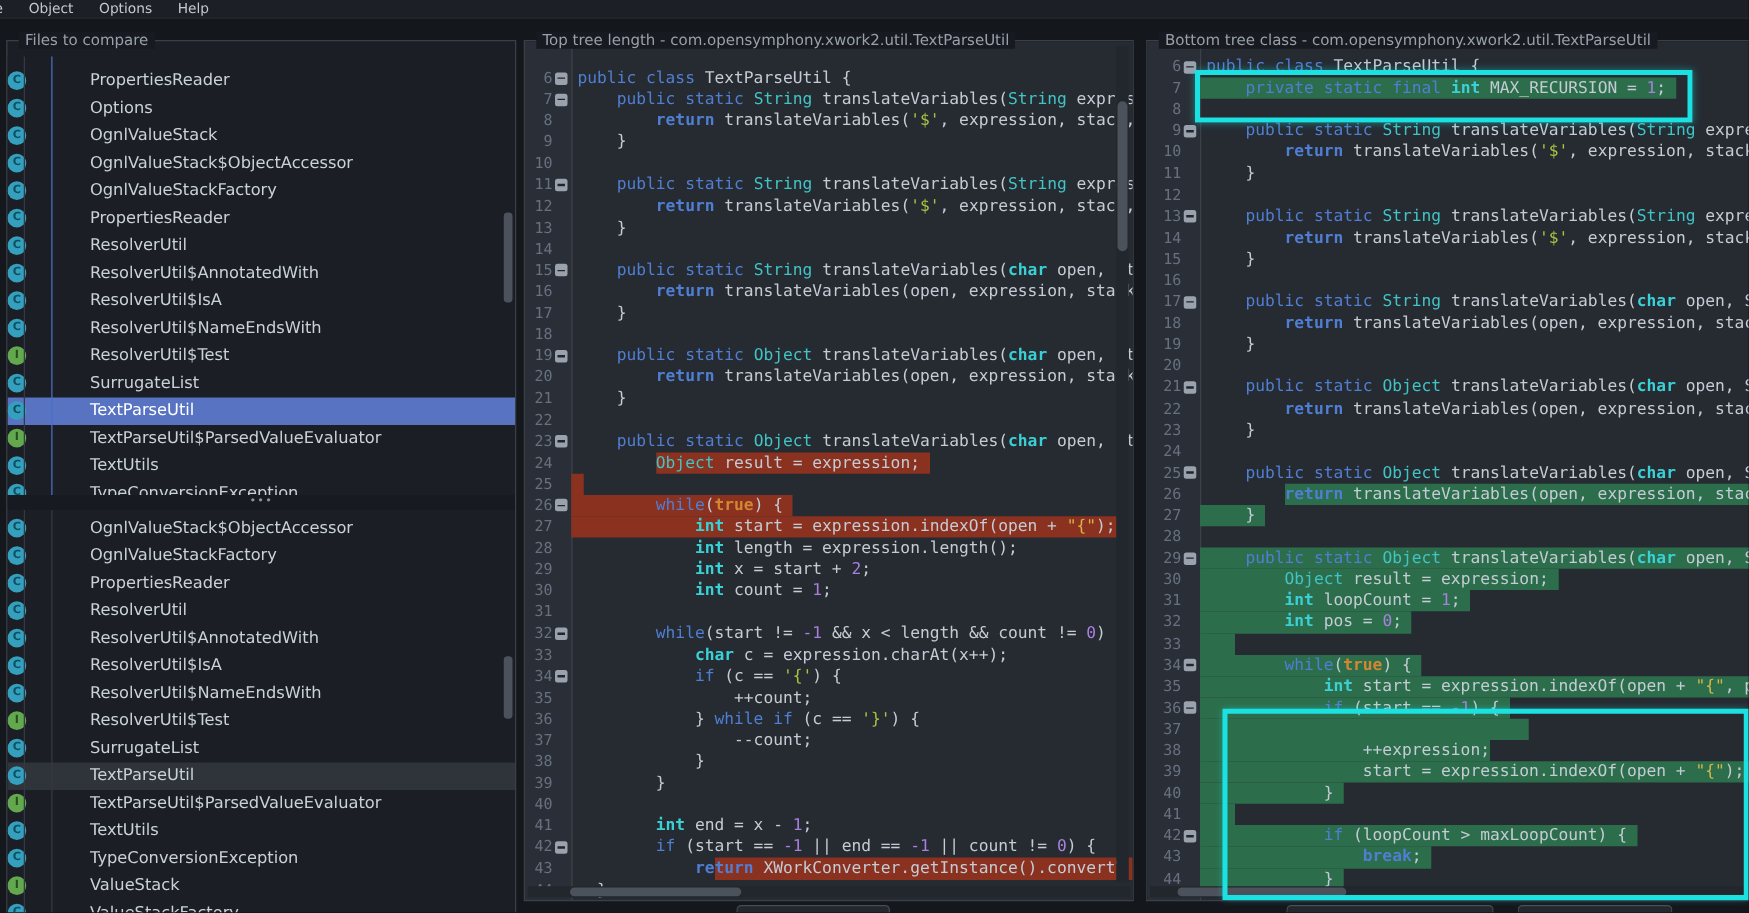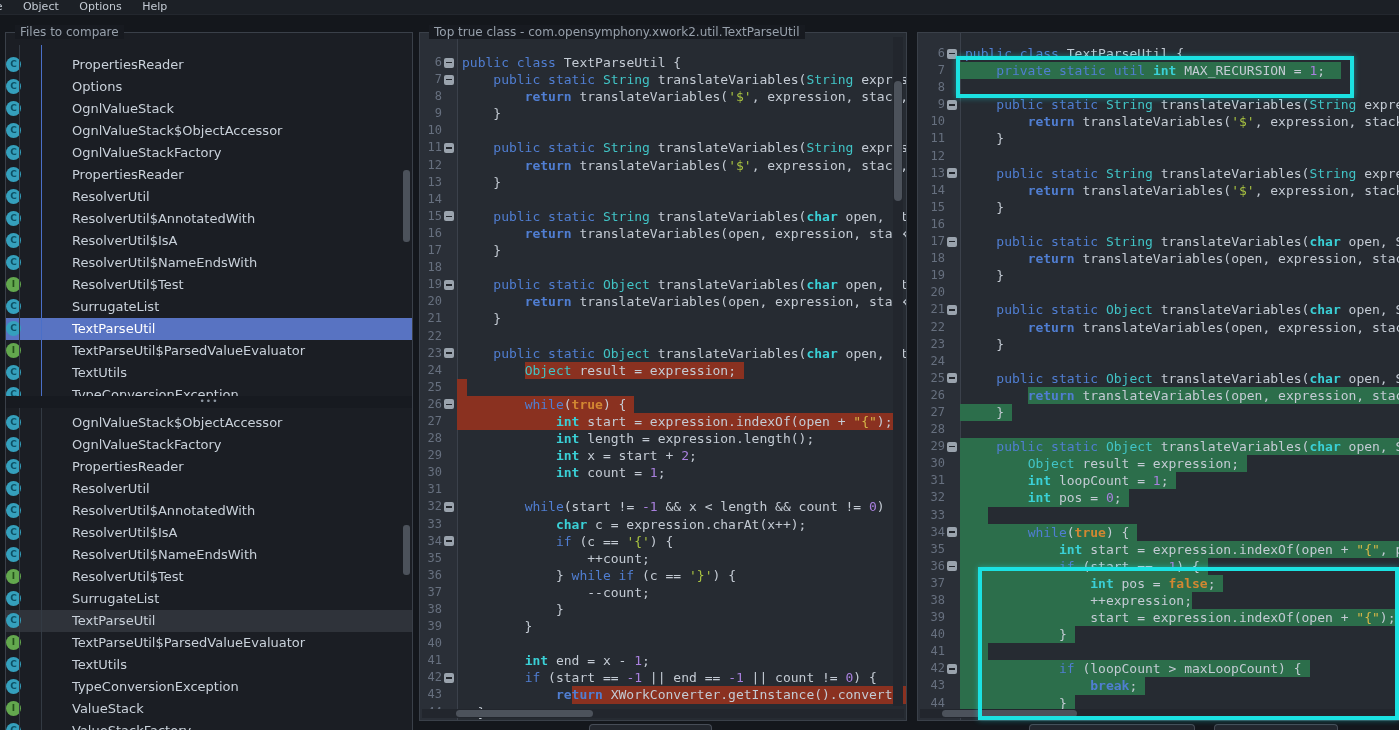--- a/index.html
+++ b/index.html
@@ -120,21 +120,21 @@
           <div class="tree-row"><span class="tree-icon cls">C</span><span>ValueStackFactory</span></div>
           <div class="guide" style="left: 13px; background: rgb(51, 58, 67);"></div>
           <div class="guide" style="left: 35px; background: rgb(51, 58, 67);"></div>
         </div>
       <div class="tree-thumb" style="right:2px;top:137px;height:72px;"></div>
       <div class="tree-thumb" style="right:2px;top:492px;height:50px;"></div>
     </div>
   </div>
 
   <div class="panel" style="left:419px;top:32px;width:486px;height:687px;">
-    <span class="panel-title">Top true class - com.opensymphony.xwork2.util.TextParseUtil</span>
+    <span class="panel-title">Top tree length - com.opensymphony.xwork2.util.TextParseUtil</span>
     <div class="viewport">
       <div class="editor-bg"></div>
       <div class="gutter-bg" style="width:37px;"></div>
       <div class="code-rows" id="top-code" style="top:21px;">
           <div class="code-row">
             <span class="ln" style="width: 22px;">6</span>
             <span class="foldc">
               <span class="fold-box"></span>
             </span>
             <div class="code-text"><span class="code-content"><span class="tok-kw">public</span> <span class="tok-kw">class</span> TextParseUtil {</span></div>
@@ -351,35 +351,36 @@
       <div class="sb-track-v" style="right:3px;top:4px;bottom:14px;">
         <div class="sb-thumb" style="left:1px;right:1px;top:44px;height:120px;"></div>
       </div>
       <div class="sb-track-h" style="left:2px;right:2px;bottom:2px;">
         <div class="sb-thumb" style="top:1px;bottom:1px;left:34px;width:137px;"></div>
       </div>
     </div>
   </div>
 
   <div class="panel" style="left:917px;top:32px;width:482px;height:687px;border-right:none;">
+    <span class="panel-title">Bottom tree class - com.opensymphony.xwork2.util.TextParseUtil</span>
     <div class="viewport">
       <div class="editor-bg"></div>
       <div class="gutter-bg" style="width:42px;"></div>
       <div class="code-rows" id="bottom-code" style="top:12px;">
           <div class="code-row">
             <span class="ln" style="width: 27px;">6</span>
             <span class="foldc">
               <span class="fold-box"></span>
             </span>
             <div class="code-text"><span class="code-content"><span class="tok-kw">public</span> <span class="tok-kw">class</span> TextParseUtil {</span></div>
           </div>
           <div class="code-row">
             <span class="ln" style="width: 27px;">7</span>
             <span class="foldc"></span>
-            <div class="code-text"><div class="hl added" style="left: 0px; width: 380.84px;"></div><span class="code-content">    <span class="tok-kw">private</span> <span class="tok-kw">static</span> <span class="tok-kw">util</span> <span class="tok-prim">int</span> MAX_RECURSION = <span class="tok-num">1</span>;</span></div>
+            <div class="code-text"><div class="hl added" style="left: 0px; width: 380.84px;"></div><span class="code-content">    <span class="tok-kw">private</span> <span class="tok-kw">static</span> <span class="tok-kw">final</span> <span class="tok-prim">int</span> MAX_RECURSION = <span class="tok-num">1</span>;</span></div>
           </div>
           <div class="code-row">
             <span class="ln" style="width: 27px;">8</span>
             <span class="foldc"></span>
             <div class="code-text"><span class="code-content"></span></div>
           </div>
           <div class="code-row">
             <span class="ln" style="width: 27px;">9</span>
             <span class="foldc">
               <span class="fold-box"></span>
@@ -531,21 +532,21 @@
           <div class="code-row">
             <span class="ln" style="width: 27px;">36</span>
             <span class="foldc">
               <span class="fold-box"></span>
             </span>
             <div class="code-text"><div class="hl added" style="left: 0px; width: 247.73px;"></div><span class="code-content">            <span class="tok-kw">if</span> (start == <span class="tok-num">-1</span>) {</span></div>
           </div>
           <div class="code-row">
             <span class="ln" style="width: 27px;">37</span>
             <span class="foldc"></span>
-            <div class="code-text"><div class="hl added" style="left: 0px; width: 263.39px;"></div><span class="code-content">                <span class="tok-prim">int</span> pos = <span class="tok-bool">false</span>;</span></div>
+            <div class="code-text"><div class="hl added" style="left: 0px; width: 263.39px;"></div></div>
           </div>
           <div class="code-row">
             <span class="ln" style="width: 27px;">38</span>
             <span class="foldc"></span>
             <div class="code-text"><div class="hl added" style="left: 0px; width: 232.07px;"></div><span class="code-content">                ++expression;</span></div>
           </div>
           <div class="code-row">
             <span class="ln" style="width: 27px;">39</span>
             <span class="foldc"></span>
             <div class="code-text"><div class="hl added" style="left: 0px; width: 443.48px;"></div><span class="code-content">                start = expression.indexOf(open + <span class="tok-str">"{"</span>);</span></div>

